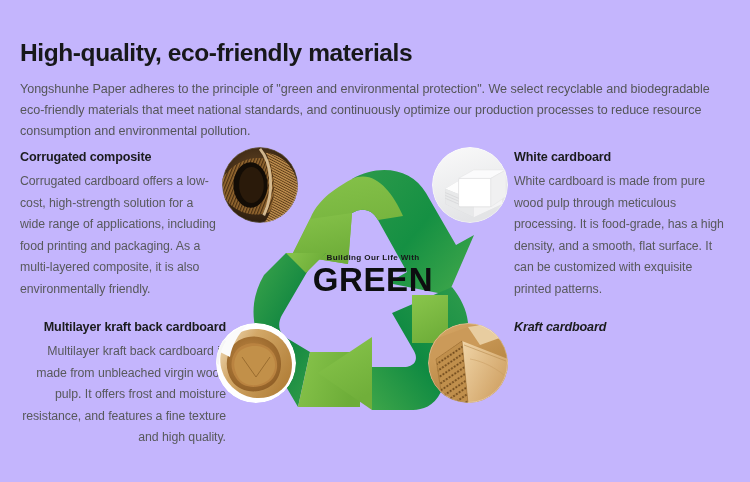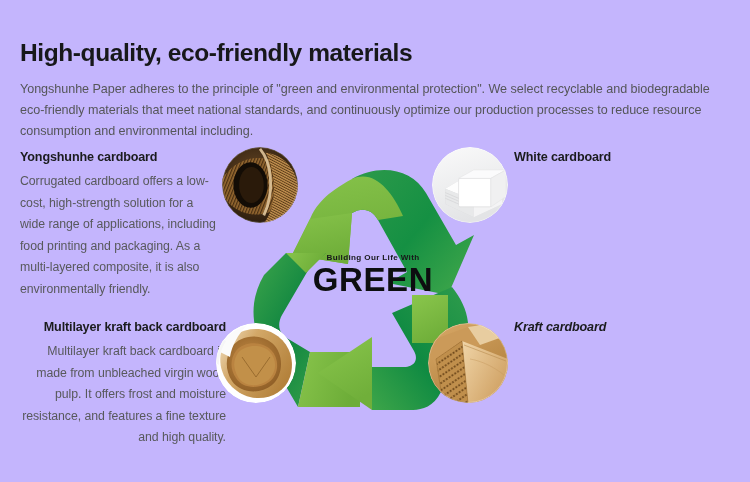--- a/index.html
+++ b/index.html
@@ -118,34 +118,35 @@
   #photo-multilayer { left: 16px;  top: 180px; width: 80px; height: 80px; }
   #photo-kraft      { left: 228px; top: 180px; width: 80px; height: 80px; }
   .photo-circle svg { display: block; width: 100%; height: 100%; }
 </style>
 </head>
 <body>
 
 <div id="page">
 
   <h1 id="page-title">High-quality, eco-friendly materials</h1>
-  <p id="intro-text">Yongshunhe Paper adheres to the principle of "green and environmental protection". We select recyclable and biodegradable eco-friendly materials that meet national standards, and continuously optimize our production processes to reduce resource consumption and environmental including.</p>
+  <p id="intro-text">Yongshunhe Paper adheres to the principle of "green and environmental protection". We select recyclable and biodegradable eco-friendly materials that meet national standards, and continuously optimize our production processes to reduce resource consumption and environmental pollution.</p>
 
   <div class="block" id="block-corrugated">
-    <div class="block-title">Yongshunhe cardboard</div>
+    <div class="block-title">Corrugated composite</div>
     <div class="block-body">Corrugated cardboard offers a low-cost, high-strength solution for a wide range of applications, including food printing and packaging. As a multi-layered composite, it is also environmentally friendly.</div>
   </div>
 
   <div class="block" id="block-multilayer">
     <div class="block-title">Multilayer kraft back cardboard</div>
     <div class="block-body">Multilayer kraft back cardboard is made from unbleached virgin wood pulp. It offers frost and moisture resistance, and features a fine texture and high quality.</div>
   </div>
 
   <div class="block" id="block-white">
     <div class="block-title">White cardboard</div>
+    <div class="block-body">White cardboard is made from pure wood pulp through meticulous processing. It is food-grade, has a high density, and a smooth, flat surface. It can be customized with exquisite printed patterns.</div>
   </div>
 
   <div class="block" id="block-kraft">
     <div class="block-title">Kraft cardboard</div>
   </div>
 
   <div id="center-graphic">
 
     <svg id="recycle-svg" viewBox="0 0 240 245">
       <defs>

